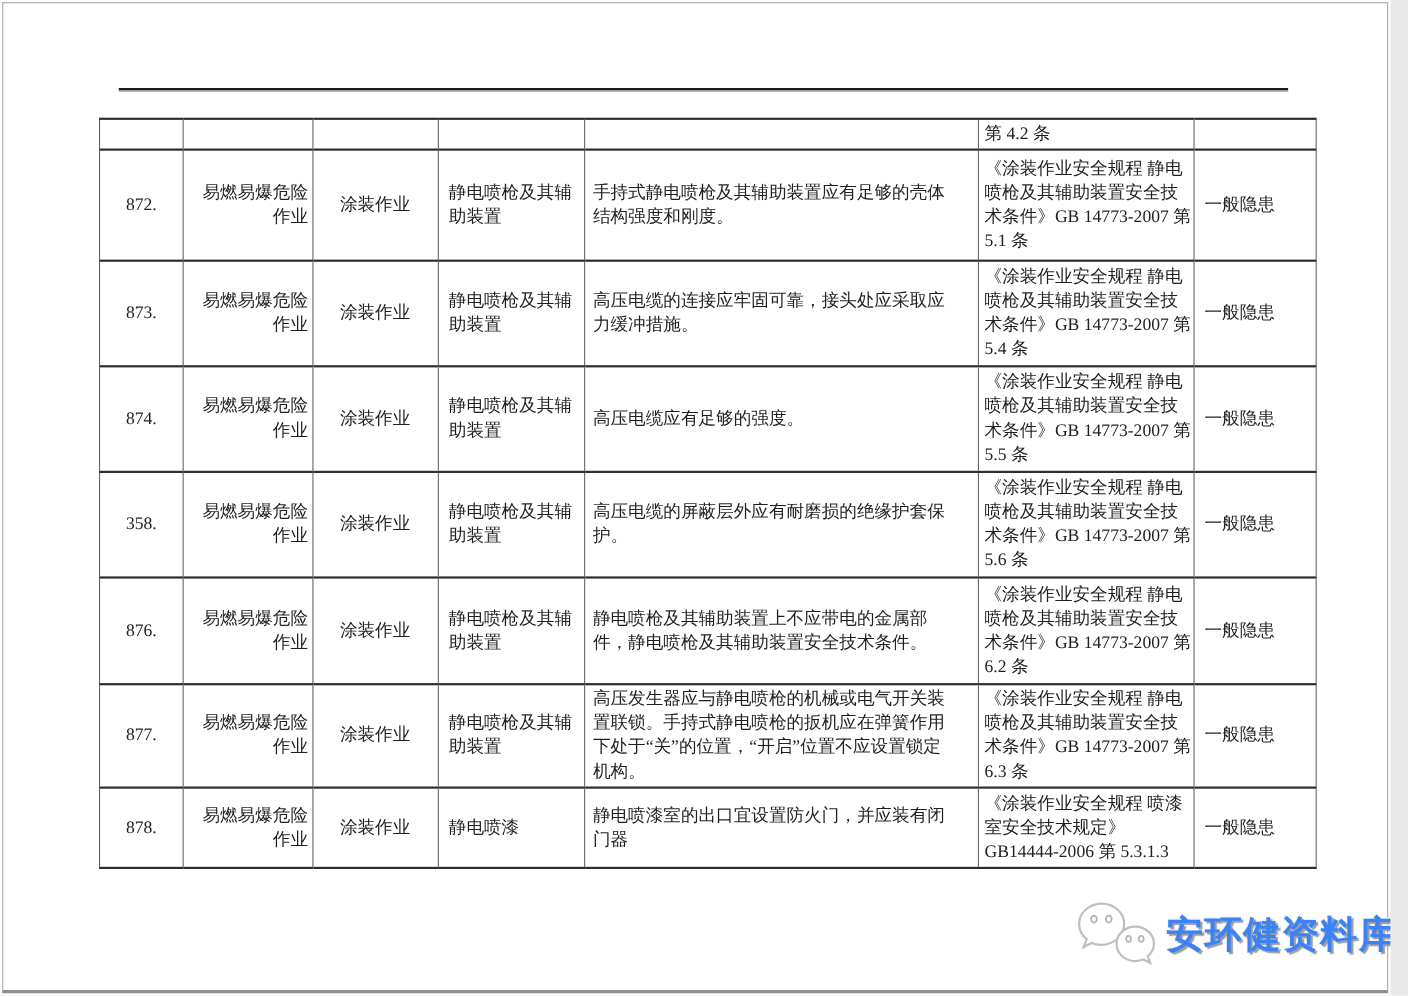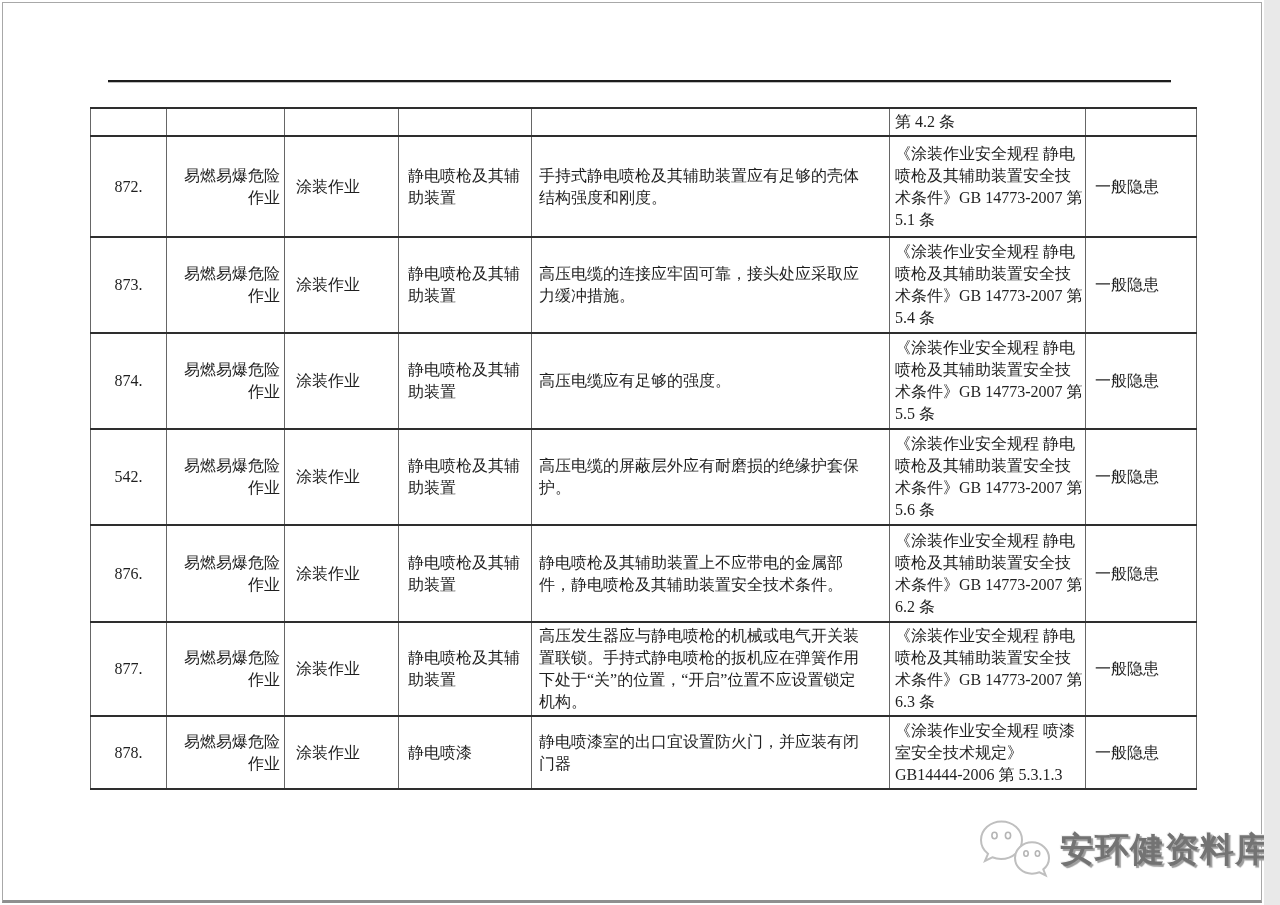--- a/index.html
+++ b/index.html
@@ -39,21 +39,21 @@
     border-bottom:2px solid #2e2e2e;
     font-size:16px;
     line-height:22px;
     vertical-align:middle;
     padding:2px 4px;
     overflow:hidden;
     word-break:break-word;
   }
   .doc-table td.c-no{text-align:center;padding-left:0;padding-right:0;}
   .doc-table td.c-cat{padding-left:9px;text-align:right;}
-  .doc-table td.c-sub{padding-left:11px;margin-left:11px;}
+  .doc-table td.c-sub{padding-left:24px;margin-left:11px;}
   .doc-table td.c-item{padding-left:9px;margin-left:12px;}
   .doc-table td.c-desc{padding-left:7px;padding-right:20px;}
   .doc-table td.c-ref{padding-left:5px;padding-right:2px;}
   .doc-table td.c-level{padding-left:9px;}
   tr.r-partial{height:24px;}
   tr.r-872{height:101px;}
   tr.r-873{height:96px;}
   tr.r-874{height:96px;}
   tr.r-875{height:96px;}
   tr.r-876{height:97px;}
@@ -64,21 +64,21 @@
     left:978px;top:820px;
     display:flex;
     align-items:center;
     gap:6px;
   }
   .watermark-text{
     font-family:"Liberation Sans","DejaVu Sans",sans-serif;
     font-size:34px;
     font-weight:bold;
     letter-spacing:1px;
-    color:#737373;
+    color:#3b82f6;
     text-shadow:2px 2px 1px #9c9c9c, -1px -1px 0 #f2f2f2;
     white-space:nowrap;
   }
   .wm-icon{display:block;}
 </style>
 </head>
 <body>
 
 <div class="page">
   <div class="page-border"></div>
@@ -125,21 +125,21 @@
       <tr class="r-874">
         <td class="c-no">874.</td>
         <td class="c-cat">易燃易爆危险作业</td>
         <td class="c-sub">涂装作业</td>
         <td class="c-item">静电喷枪及其辅助装置</td>
         <td class="c-desc">高压电缆应有足够的强度。</td>
         <td class="c-ref">《涂装作业安全规程 静电喷枪及其辅助装置安全技术条件》GB 14773-2007 第 5.5 条</td>
         <td class="c-level">一般隐患</td>
       </tr>
       <tr class="r-875">
-        <td class="c-no">542.</td>
+        <td class="c-no">358.</td>
         <td class="c-cat">易燃易爆危险作业</td>
         <td class="c-sub">涂装作业</td>
         <td class="c-item">静电喷枪及其辅助装置</td>
         <td class="c-desc">高压电缆的屏蔽层外应有耐磨损的绝缘护套保护。</td>
         <td class="c-ref">《涂装作业安全规程 静电喷枪及其辅助装置安全技术条件》GB 14773-2007 第 5.6 条</td>
         <td class="c-level">一般隐患</td>
       </tr>
       <tr class="r-876">
         <td class="c-no">876.</td>
         <td class="c-cat">易燃易爆危险作业</td>

